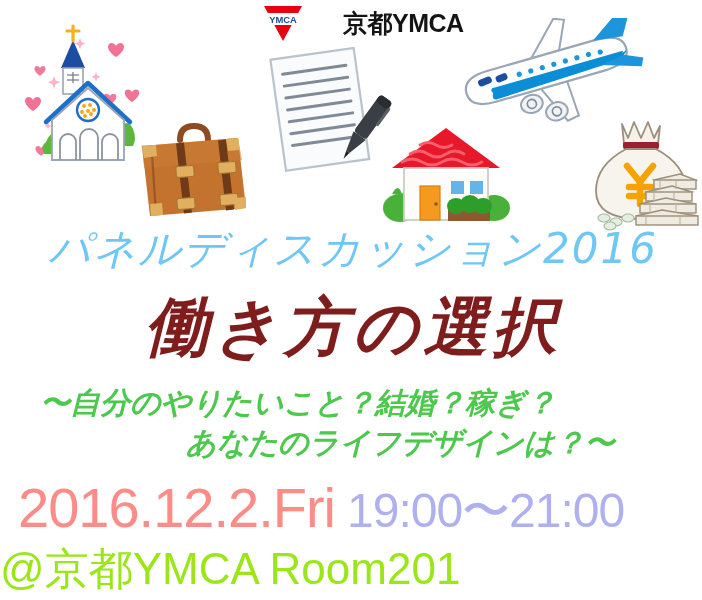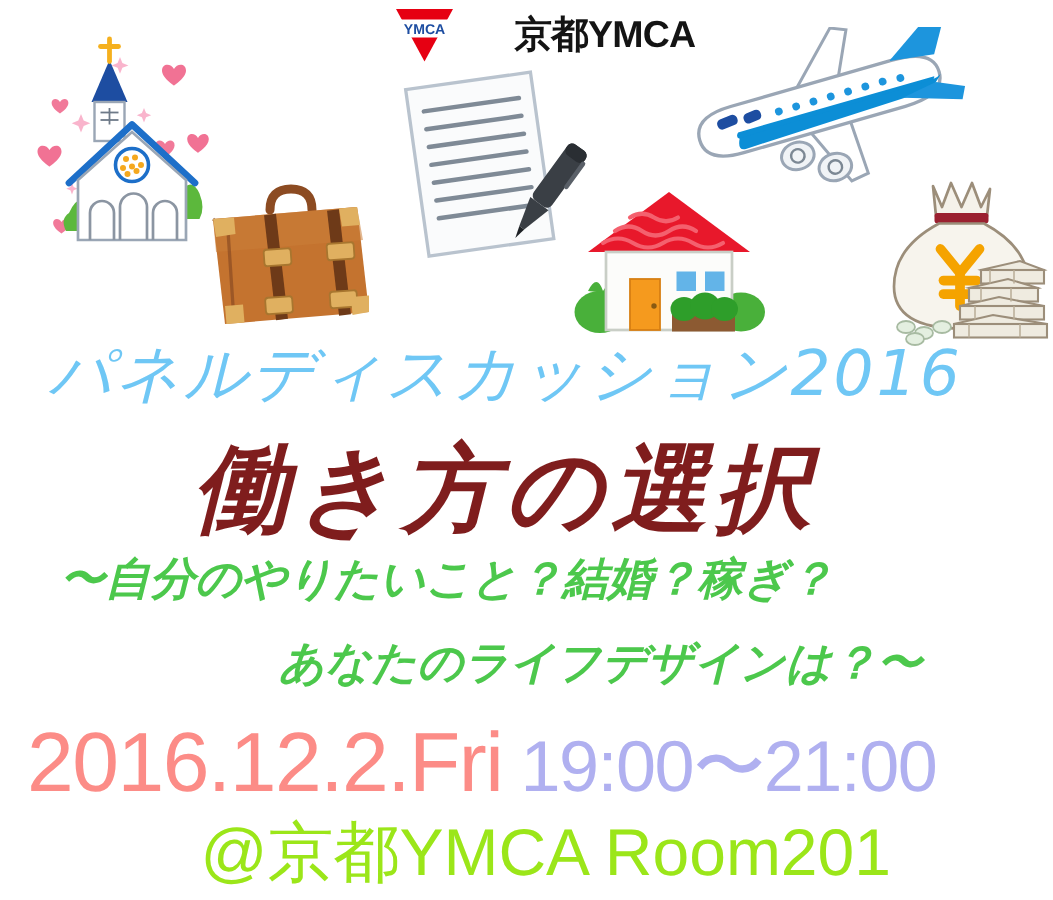--- a/index.html
+++ b/index.html
@@ -69,20 +69,21 @@
   
   .money { left: 584px; top: 114px; width: 120px; height: 118px; }
 
   
   .line {
     position: absolute;
     width: 674px;
     text-align: center;
     white-space: nowrap;
     line-height: 1;
+    margin-left: 16px;
   }
 
   .panel-disc {
     top: 228px;
     font-family: "DejaVu Sans", sans-serif;
     font-size: 42px;
     font-style: italic;
     color: #6FC7F5;
     letter-spacing: 2px;
   }
@@ -99,21 +100,21 @@
 
   .sub-line {
     font-family: "DejaVu Sans", sans-serif;
     font-style: italic;
     font-weight: 700;
     font-size: 30px;
     color: #4CC84C;
     white-space: nowrap;
     line-height: 1;
   }
-  .sub1 { position:absolute; top: 372px; left: 40px; }
+  .sub1 { position:absolute; top: 388px; left: 40px; }
   .sub2 { position:absolute; top: 428px; left: 186px; }
 
   .datetime-row {
     position: absolute;
     top: 480px;
     left: 0;
     width: 702px;
     display: flex;
     align-items: baseline;
     justify-content: flex-start;
@@ -134,21 +135,21 @@
     letter-spacing: -1px;
     line-height: 1;
     margin-left: 12px;
   }
 
   .venue {
     position: absolute;
     top: 547px;
     left: 0;
     width: 594px;
-    text-align: right;
+    text-align: left;
     padding-right: 0;
     box-sizing: border-box;
     font-family: "Liberation Sans", sans-serif;
     font-size: 44px;
     color: #9BE619;
     letter-spacing: 0px;
     line-height: 1;
     white-space: nowrap;
   }
 </style>

